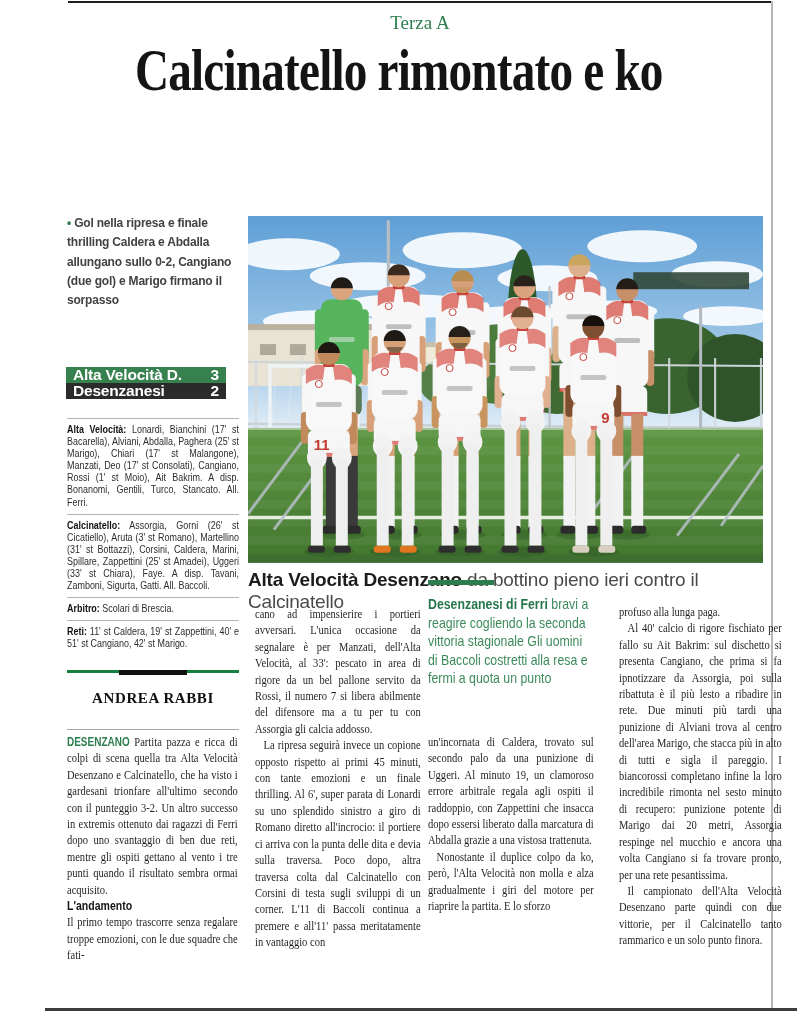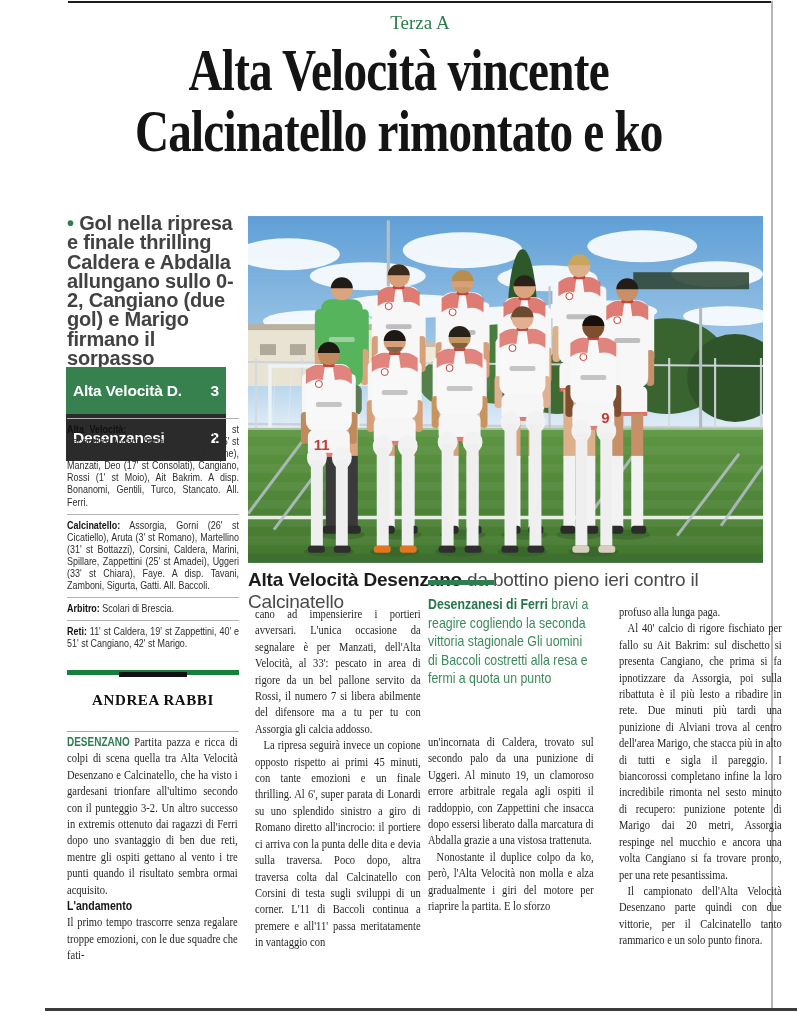--- a/index.html
+++ b/index.html
@@ -10,35 +10,35 @@
   .rule-right{position:absolute;left:771px;top:1px;width:2px;height:1007px;background:#b7b7b7;}
   .rule-bottom{position:absolute;left:45px;top:1008px;width:752px;height:3px;background:#3c3c3c;}
   
   .kicker{position:absolute;left:68px;top:12px;width:704px;text-align:center;
           font-family:"Liberation Serif",serif;font-weight:400;font-size:19px;color:#2e7d4e;}
   .headline{position:absolute;left:0;top:40px;width:797px;text-align:center;
             font-family:"Liberation Serif",serif;font-weight:700;font-size:59px;line-height:61px;
             color:#141414;letter-spacing:-1px;}
   .headline .hl{display:inline-block;transform:scaleX(0.8);white-space:nowrap;}
   
-  .standfirst{position:absolute;left:67px;top:214px;width:170px;font-size:20px;line-height:19.3px;
+  .standfirst{position:absolute;left:67px;top:214px;width:170px;font-size:12px;line-height:19.3px;
               font-weight:700;color:#424242;letter-spacing:-0.2px;}
   .standfirst .bullet{color:#2e7d4e;}
   
   .scorebox{position:absolute;left:66px;top:367px;width:160px;font-weight:700;font-size:15.5px;
             color:#fff;letter-spacing:-0.2px;}
-  .scorebox .row{display:flex;justify-content:space-between;align-items:center;height:23px;padding:12px 7px;}
+  .scorebox .row{display:flex;justify-content:space-between;align-items:center;height:16px;padding:0 7px;}
   
   .lineups{position:absolute;left:67px;top:418px;width:172px;}
   .lineup{width:125%;transform:scaleX(0.8);transform-origin:0 0;font-size:11.2px;line-height:12.1px;
           color:#2d2d2d;text-align:justify;border-top:1px solid #b3b3b3;padding:4px 0 6px;margin:0;}
   .lineup b{color:#111;}
   
   .byline-block{position:absolute;left:67px;top:670px;width:172px;height:56px;
-                border-top:5px solid #15803d;border-bottom:1px solid #a8a8a8;}
+                border-top:3px solid #15803d;border-bottom:1px solid #a8a8a8;}
   .byline-bar{position:absolute;left:50%;transform:translateX(-50%);top:-3px;width:68px;height:5px;background:#111;}
   .byline{margin-top:17px;text-align:center;font-family:"Liberation Serif",serif;font-weight:700;
           font-size:15px;letter-spacing:0.6px;color:#111;}
   
   .body-col{position:absolute;font-family:"Liberation Serif",serif;color:#1f1f1f;}
   .cond{width:128%;transform:scaleX(0.78);transform-origin:0 0;font-size:13.5px;line-height:16.4px;
         text-align:justify;}
   .body-col p{margin:0;}
   p.ind{text-indent:11px;}
   .col1{left:67px;top:734px;width:171px;height:272px;overflow:hidden;}
@@ -64,21 +64,20 @@
 <body>
 
 <div class="page">
   <div class="rule-top"></div>
   <div class="rule-right"></div>
   <div class="rule-bottom"></div>
 
   <div class="kicker">Terza A</div>
 
   <div class="headline">
-    <div><span class="hl">Alta Velocità vincente</span></div>
     <div><span class="hl">Calcinatello rimontato e ko</span></div>
   </div>
 
   <div class="standfirst">
     <span class="bullet">•</span>
     <span>Gol nella ripresa e finale thrilling Caldera e Abdalla allungano sullo 0-2, Cangiano (due gol) e Marigo firmano il sorpasso</span>
   </div>
 
   <div class="scorebox">
     <div class="row" id="score-home" style="background: rgb(55, 129, 79);">

